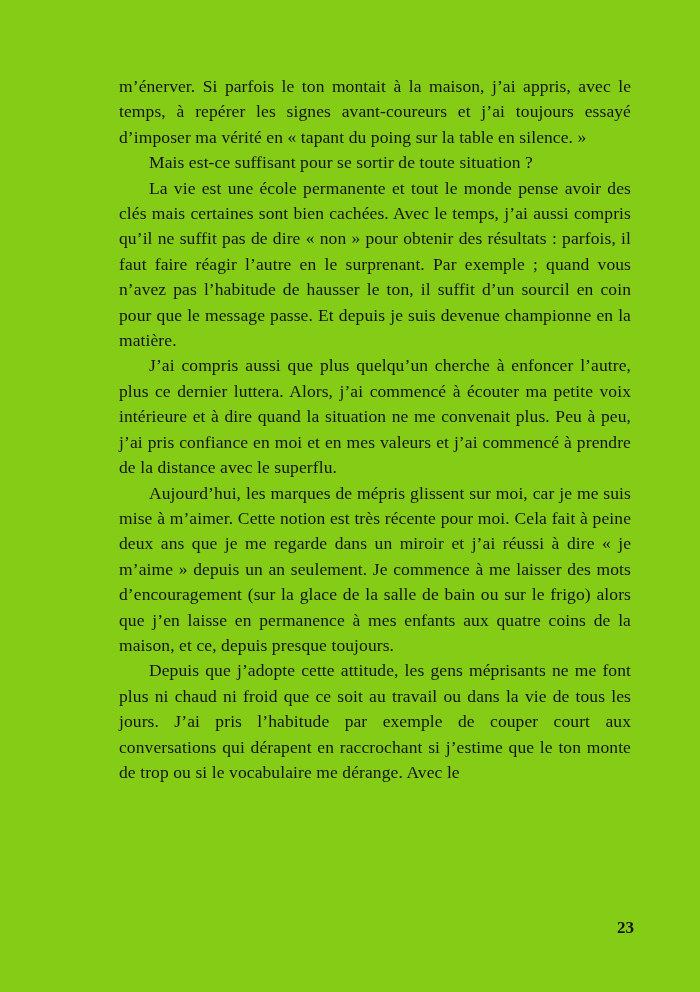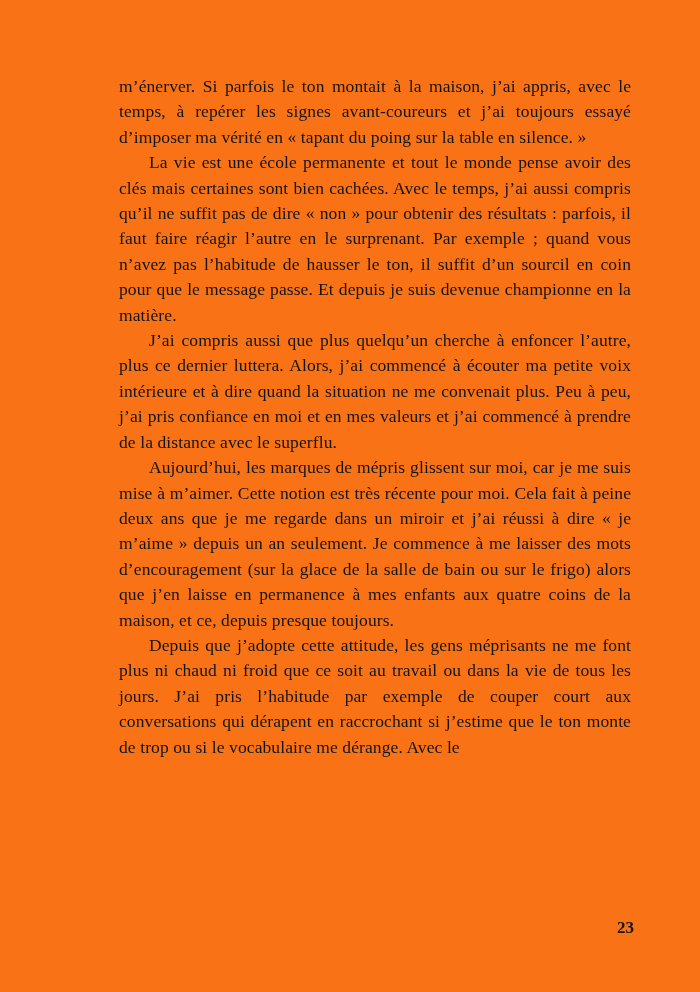--- a/index.html
+++ b/index.html
@@ -11,21 +11,21 @@
     height: 992px;
     background: #ffffff;
     position: relative;
     overflow: hidden;
     font-family: "Liberation Serif", "DejaVu Serif", serif;
     color: #141414;
   }
   .book-page {
     position: absolute;
     inset: 0;
-    background: #f97316;
+    background: #84cc16;
   }
   .text-block {
     position: absolute;
     left: 119px;
     top: 74px;
     width: 512px;
     font-size: 17.5px;
     line-height: 25.4px;
     text-align: justify;
     letter-spacing: 0.1px;
@@ -46,19 +46,20 @@
     color: #141414;
     font-weight: bold;
   }
 </style>
 </head>
 <body>
 
 <div class="book-page">
   <div class="text-block">
     <p class="para first">m’énerver. Si parfois le ton montait à la maison, j’ai appris, avec le temps, à repérer les signes avant-coureurs et j’ai toujours essayé d’imposer ma vérité en « tapant du poing sur la table en silence. »</p>
+    <p class="para">Mais est-ce suffisant pour se sortir de toute situation ?</p>
     <p class="para">La vie est une école permanente et tout le monde pense avoir des clés mais certaines sont bien cachées. Avec le temps, j’ai aussi compris qu’il ne suffit pas de dire « non » pour obtenir des résultats : parfois, il faut faire réagir l’autre en le surprenant. Par exemple ; quand vous n’avez pas l’habitude de hausser le ton, il suffit d’un sourcil en coin pour que le message passe. Et depuis je suis devenue championne en la matière.</p>
     <p class="para">J’ai compris aussi que plus quelqu’un cherche à enfoncer l’autre, plus ce dernier luttera. Alors, j’ai commencé à écouter ma petite voix intérieure et à dire quand la situation ne me convenait plus. Peu à peu, j’ai pris confiance en moi et en mes valeurs et j’ai commencé à prendre de la distance avec le superflu.</p>
     <p class="para">Aujourd’hui, les marques de mépris glissent sur moi, car je me suis mise à m’aimer. Cette notion est très récente pour moi. Cela fait à peine deux ans que je me regarde dans un miroir et j’ai réussi à dire « je m’aime » depuis un an seulement. Je commence à me laisser des mots d’encouragement (sur la glace de la salle de bain ou sur le frigo) alors que j’en laisse en permanence à mes enfants aux quatre coins de la maison, et ce, depuis presque toujours.</p>
     <p class="para">Depuis que j’adopte cette attitude, les gens méprisants ne me font plus ni chaud ni froid que ce soit au travail ou dans la vie de tous les jours. J’ai pris l’habitude par exemple de couper court aux conversations qui dérapent en raccrochant si j’estime que le ton monte de trop ou si le vocabulaire me dérange. Avec le</p>
   </div>
   <div class="page-number">23</div>
 </div>
 
 </body></html>

